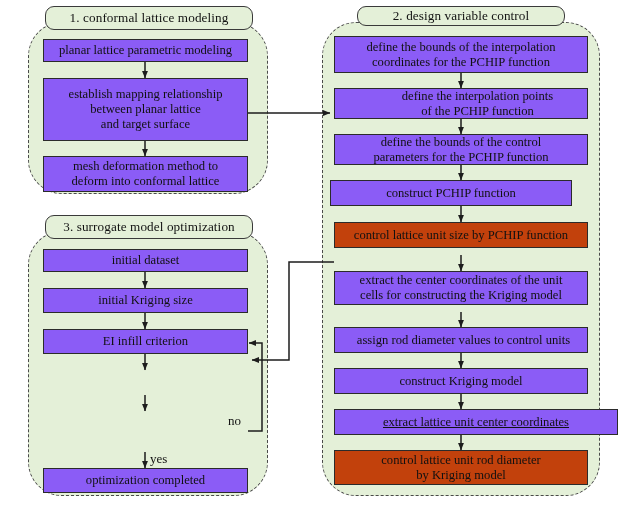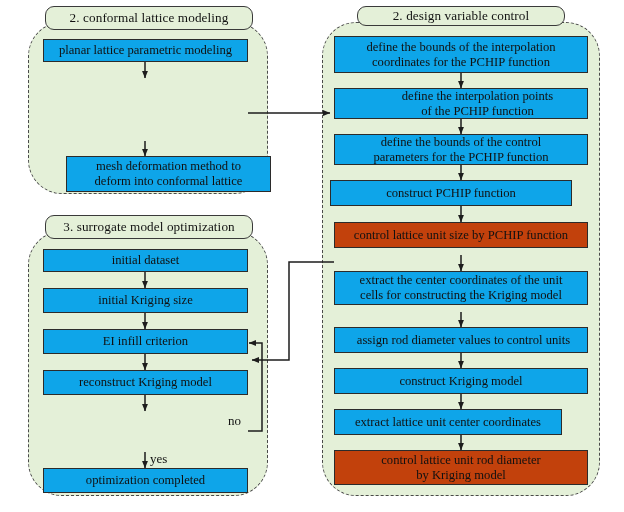--- a/index.html
+++ b/index.html
@@ -35,21 +35,21 @@
     font-size:13.2px;
     line-height:1.05;
     letter-spacing:.1px;
     white-space:nowrap;
     z-index:6;
   }
 
   
   .node{
     position:absolute;
-    background:#0ea5e9;
+    background:#8b5cf6;
     border:1.4px solid #2b2b2b;
     box-sizing:border-box;
     display:flex;
     align-items:center;
     justify-content:center;
     text-align:center;
     font-size:12.6px;
     line-height:1.18;
     padding:1px 3px;
     z-index:5;
@@ -120,47 +120,47 @@
       <line x1="248" y1="113" x2="330" y2="113"></line>
 
       <path d="M 248,431 L 262,431 L 262,343 L 249,343"></path>
 
       <path d="M 334,262 L 289,262 L 289,360 L 252,360"></path>
     </g>
   </svg>
 
   <div class="panel" style="left:28px;top:22px;width:240px;height:172px;"></div>
   <div class="panel-title" style="left:45px;top:6px;width:208px;height:24px;">
-    <span>2.  conformal lattice modeling</span>
+    <span>1.  conformal lattice modeling</span>
   </div>
 
   <div class="node" style="left:43px;top:39px;width:205px;height:23px;">
     <span class="lbl">planar lattice parametric modeling</span>
   </div>
-  <div class="node" style="left:43px;top:156px;width:205px;height:36px;margin-left:23px;">
+  <div class="node" style="left:43px;top:78px;width:205px;height:63px;">
+    <span class="lbl">establish mapping relationship<br>between planar lattice<br>and target surface</span>
+  </div>
+  <div class="node" style="left:43px;top:156px;width:205px;height:36px;">
     <span class="lbl">mesh deformation method to<br>deform into conformal lattice</span>
   </div>
 
   <div class="panel" style="left:28px;top:231px;width:240px;height:265px;"></div>
   <div class="panel-title" style="left:45px;top:215px;width:208px;height:24px;">
     <span>3.  surrogate model optimization</span>
   </div>
 
   <div class="node" style="left:43px;top:249px;width:205px;height:23px;">
     <span class="lbl">initial dataset</span>
   </div>
   <div class="node" style="left:43px;top:288px;width:205px;height:25px;">
     <span class="lbl">initial Kriging size</span>
   </div>
   <div class="node" style="left:43px;top:329px;width:205px;height:25px;">
     <span class="lbl">EI infill criterion</span>
   </div>
-  <div class="node" style="left:43px;top:370px;width:205px;height:25px;">
-    <span class="lbl">reconstruct Kriging model</span>
-  </div>
 
 
   <div class="node" style="left:43px;top:468px;width:205px;height:25px;">
     <span class="lbl">optimization completed</span>
   </div>
 
   <span class="edge-label" style="left:228px;top:414px;">no</span>
   <span class="edge-label" style="left:150px;top:452px;">yes</span>
 
   <div class="panel" style="left:322px;top:22px;width:278px;height:474px;"></div>
@@ -185,20 +185,20 @@
   </div>
   <div class="node" style="left:334px;top:271px;width:254px;height:34px;">
     <span class="lbl">extract the center coordinates of the unit<br>cells for constructing the Kriging model</span>
   </div>
   <div class="node" style="left:334px;top:327px;width:254px;height:26px;padding-left:8px;">
     <span class="lbl">assign rod diameter values to control units</span>
   </div>
   <div class="node" style="left:334px;top:368px;width:254px;height:26px;">
     <span class="lbl">construct Kriging model</span>
   </div>
-  <div class="node" style="left:334px;top:409px;width:228px;height:26px;">
+  <div class="node" style="left:334px;top:409px;width:284px;height:26px;text-decoration:underline;">
     <span class="lbl">extract lattice unit center coordinates</span>
   </div>
   <div class="node pink" style="left:334px;top:450px;width:254px;height:35px;">
     <span class="lbl">control lattice unit rod diameter<br>by Kriging model</span>
   </div>
 
 </div>
 
 </body></html>

